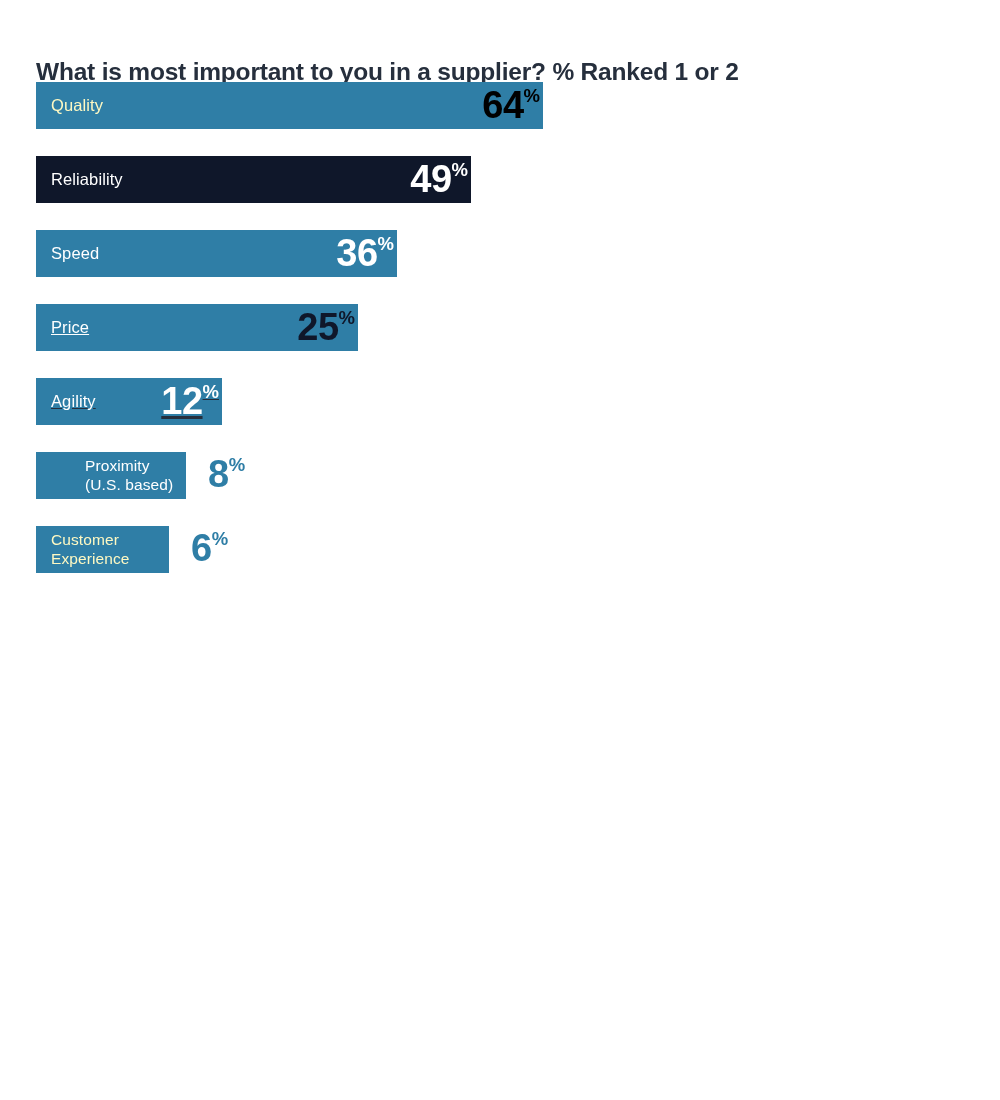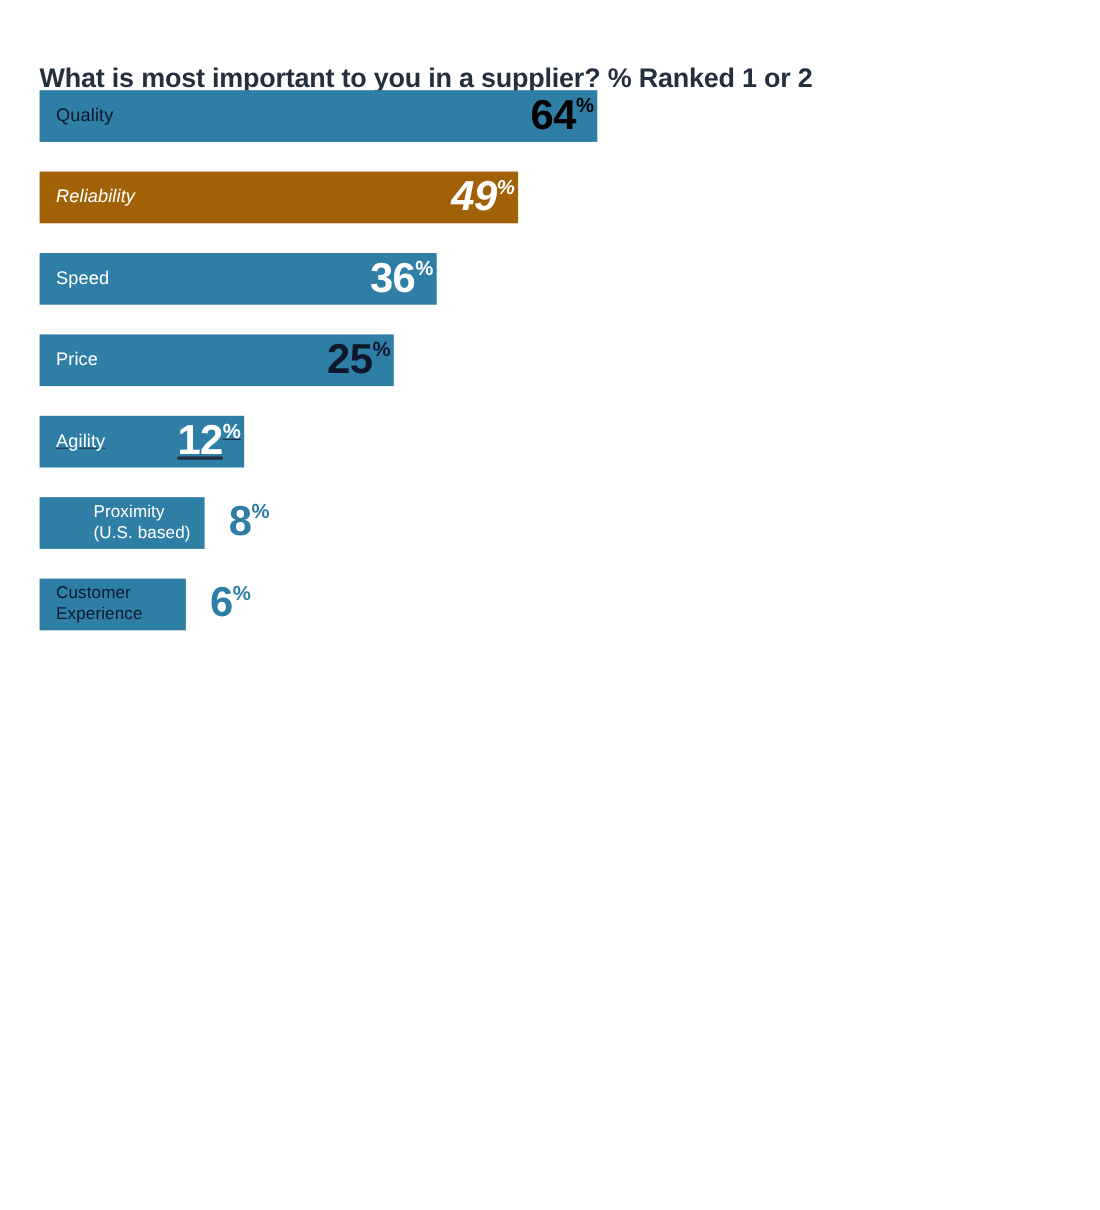--- a/index.html
+++ b/index.html
@@ -106,51 +106,51 @@
 <body style="background: rgb(255, 255, 255);">
 
 <div class="figure">
 
   <div class="chart-title" style="color: rgb(38, 47, 61); margin-top: 24px;">What is most important to you in a supplier? % Ranked 1 or 2</div>
 
   <div class="bars">
 
     <div class="bar-row">
       <div class="bar" style="width: 507px; background: rgb(47, 126, 166);">
-        <span class="bar-label" style="color: #0f172a;">Quality</span>
+        <span class="bar-label" style="color: #fef9c3;">Quality</span>
         <span class="value inside" style="color: #000000;">
           <span>64</span>
           <span class="pct">%</span>
         </span>
       </div>
     </div>
 
     <div class="bar-row">
-      <div class="bar" style="width: 435px; background: #a16207; font-style: italic;">
+      <div class="bar" style="width: 435px; background: #0f172a;">
         <span class="bar-label" style="color: rgb(255, 255, 255);">Reliability</span>
         <span class="value inside" style="color: rgb(255, 255, 255);">
           <span>49</span>
           <span class="pct">%</span>
         </span>
       </div>
     </div>
 
     <div class="bar-row">
       <div class="bar" style="width: 361px; background: rgb(47, 126, 166);">
         <span class="bar-label" style="color: rgb(255, 255, 255);">Speed</span>
         <span class="value inside" style="color: rgb(255, 255, 255); text-align: center;">
           <span>36</span>
           <span class="pct">%</span>
         </span>
       </div>
     </div>
 
     <div class="bar-row">
       <div class="bar" style="width: 322px; background: rgb(47, 126, 166);">
-        <span class="bar-label" style="color: rgb(255, 255, 255);">Price</span>
+        <span class="bar-label" style="color: rgb(255, 255, 255); text-decoration: underline;">Price</span>
         <span class="value inside" style="color: #0f172a;">
           <span>25</span>
           <span class="pct">%</span>
         </span>
       </div>
     </div>
 
     <div class="bar-row">
       <div class="bar" style="width: 186px; background: rgb(47, 126, 166); text-decoration: underline;">
         <span class="bar-label" style="color: rgb(255, 255, 255);">Agility</span>
@@ -169,21 +169,21 @@
       <span class="value outside" style="left: 208px; color: rgb(47, 126, 166);">
         <span class="inner">
           <span>8</span>
           <span class="pct">%</span>
         </span>
       </span>
     </div>
 
     <div class="bar-row two-line">
       <div class="bar" style="width: 133px; background: rgb(47, 126, 166);">
-        <span class="bar-label" style="color: #0f172a;">Customer
+        <span class="bar-label" style="color: #fef9c3;">Customer
 Experience</span>
       </div>
       <span class="value outside" style="left: 191px; color: rgb(47, 126, 166);">
         <span class="inner">
           <span>6</span>
           <span class="pct">%</span>
         </span>
       </span>
     </div>
 

